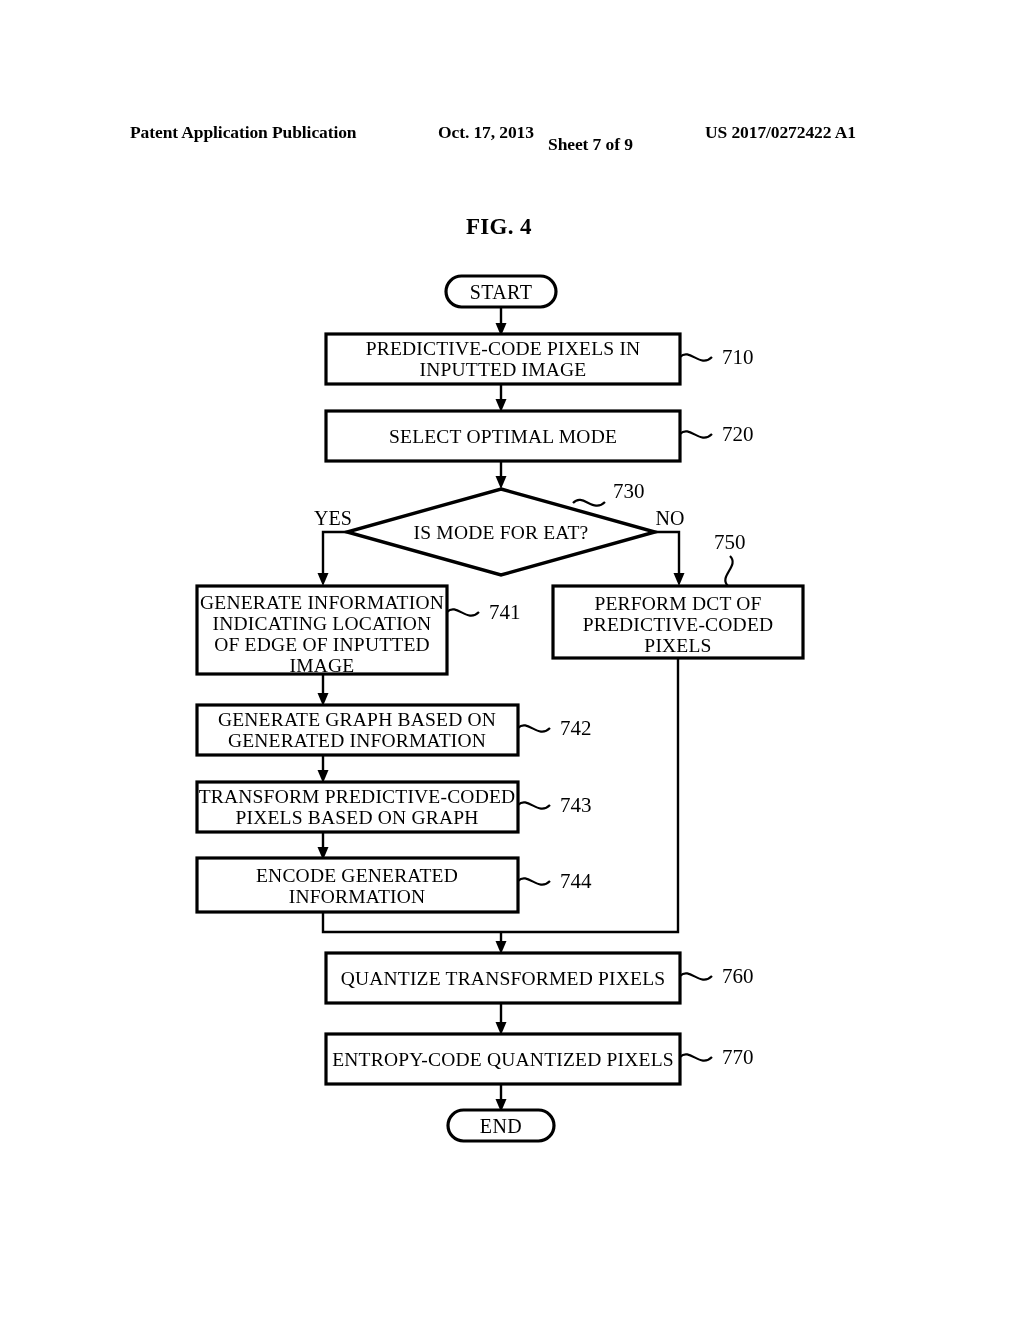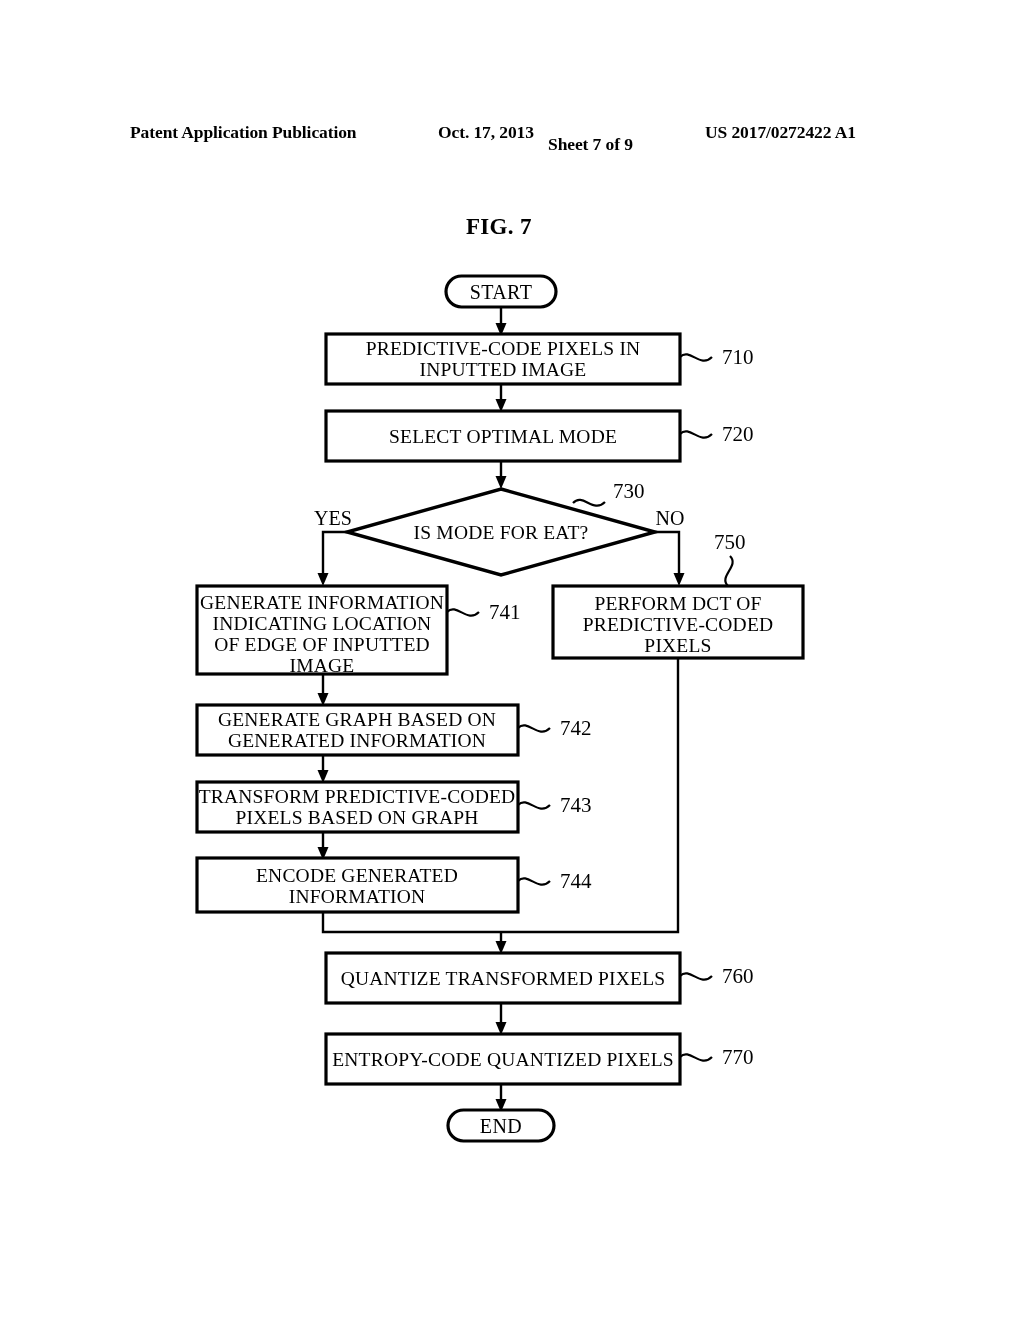--- a/index.html
+++ b/index.html
@@ -112,21 +112,21 @@
 </head>
 <body>
 
 <div class="page-header">
   <span class="hdr-pub">Patent Application Publication</span>
   <span class="hdr-date">Oct. 17, 2013</span>
   <span class="hdr-sheet">Sheet 7 of 9</span>
   <span class="hdr-num">US 2017/0272422 A1</span>
 </div>
 
-<div class="fig-title">FIG. 7</div>
+<div class="fig-title">FIG. 4</div>
 
 <svg id="flow" viewBox="0 0 1024 1320">
 
   <g>
     <rect class="flow-node-term" x="446" y="276" width="110" height="31" rx="15.5" ry="15.5"></rect>
     <text class="node-text-term" x="501" y="299">START</text>
   </g>
 
   <g>
     <line class="flow-line" x1="501" y1="307" x2="501" y2="328"></line>

